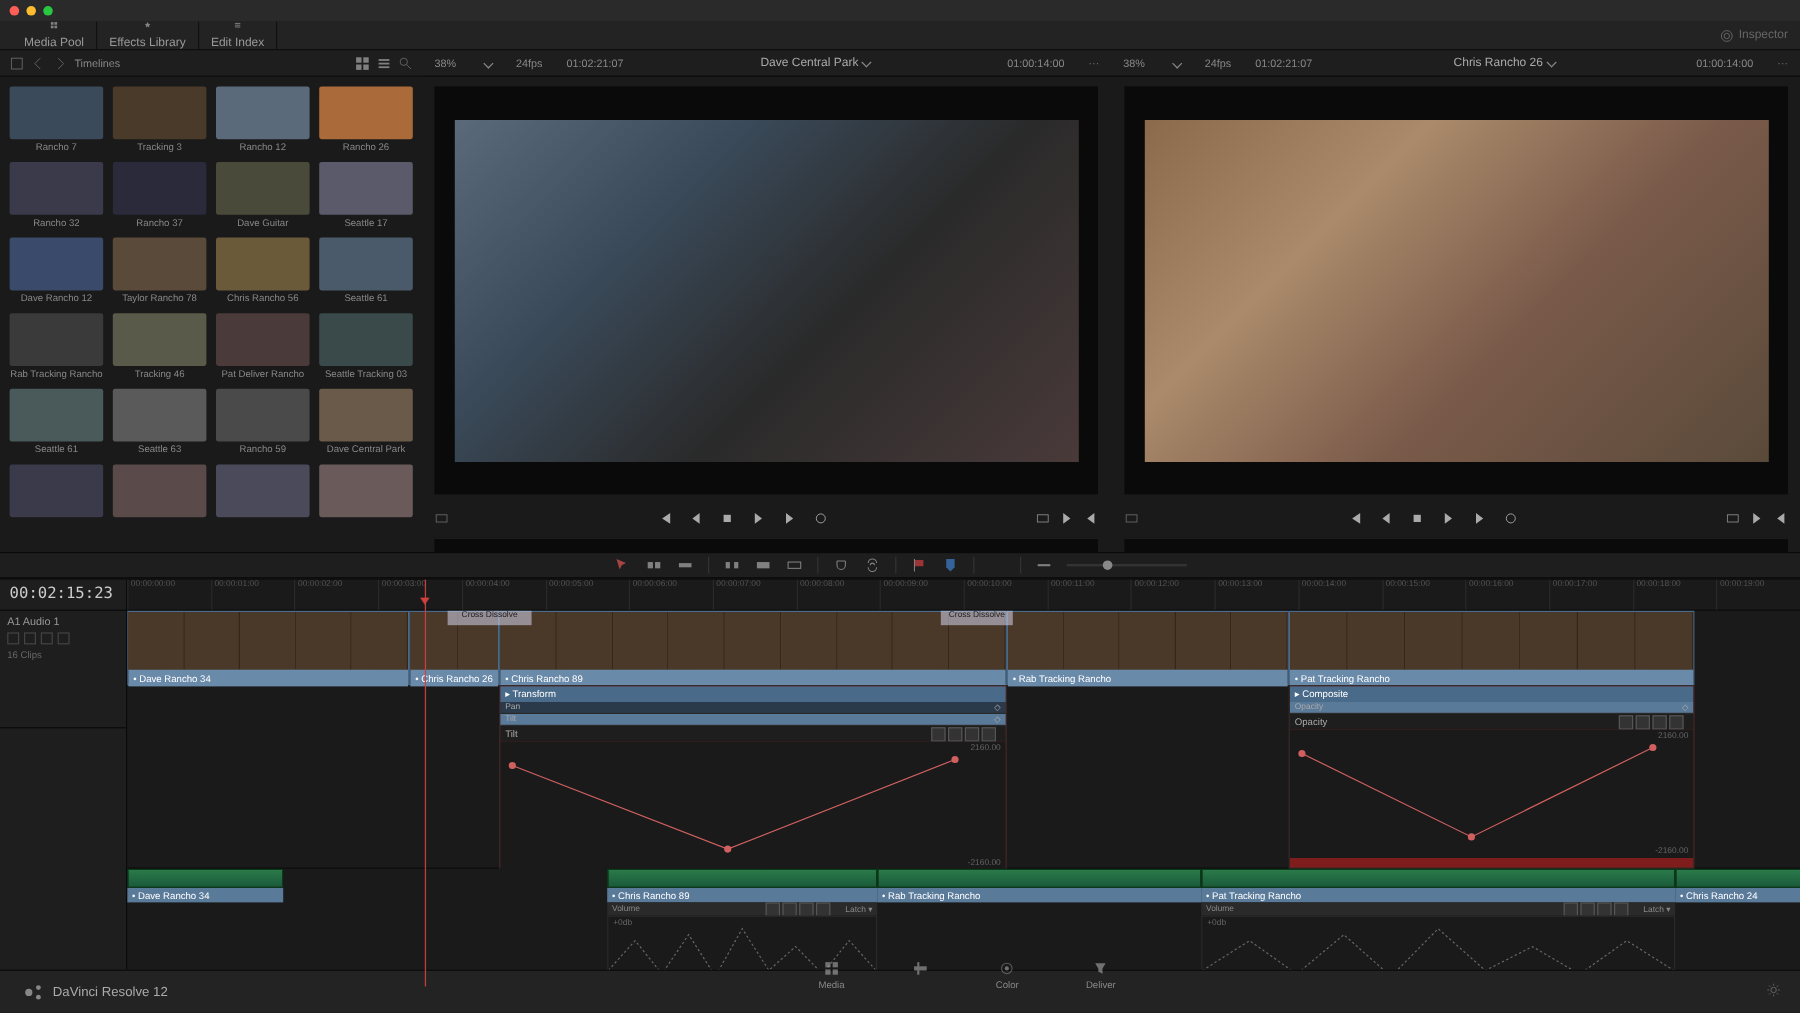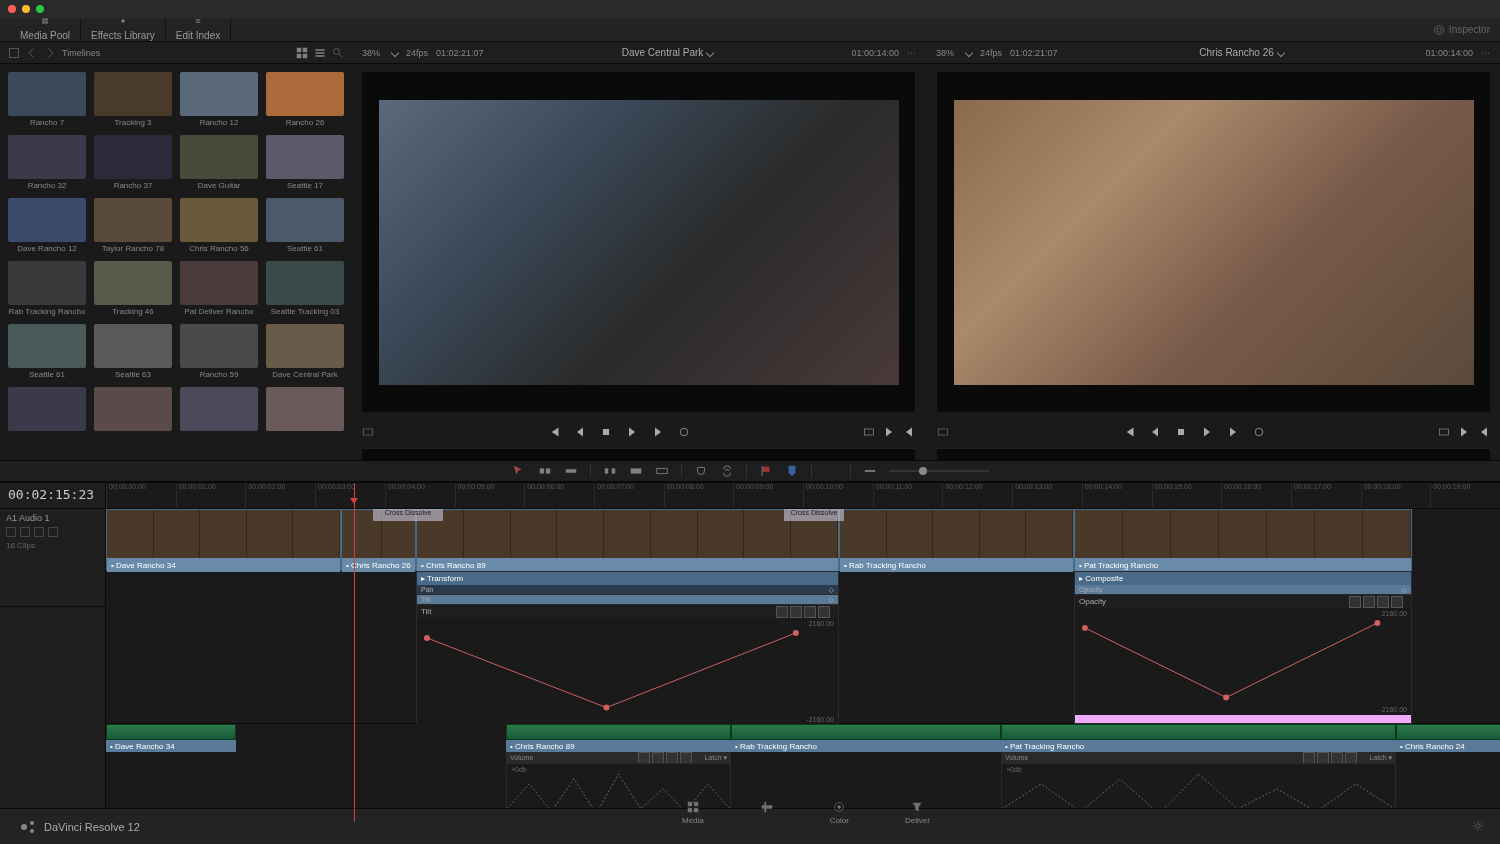--- a/index.html
+++ b/index.html
@@ -11,21 +11,21 @@
 .tb-section { display: flex; align-items: center; gap: 6px; padding: 0 10px; border-right: 1px solid #111; height: 100%; flex-direction: column; }
 .tb-section:last-child { border-right: none; }
 .tb-label { color: #999; font-size: 10px; }
 .tb-icon { width: 12px; height: 12px; opacity: 0.7; }
 .project-title { flex: 1; text-align: center; color: #ccc; font-size: 11px; }
 .inspector-btn { margin-left: auto; color: #666; font-size: 10px; display: flex; align-items: center; gap: 4px; }
 
 .sub-toolbar { height: 22px; background: #1e1e1e; display: flex; align-items: center; border-bottom: 1px solid #0a0a0a; }
 .sub-left { width: 352px; display: flex; align-items: center; padding: 0 8px; gap: 6px; }
 .sub-viewer { flex: 1; display: flex; }
-.viewer-info { flex: 1; display: flex; align-items: center; padding: 0 10px; gap: 8px; font-size: 9px; color: #888; }
+.viewer-info { flex: 1; display: flex; align-items: center; padding: 0 10px; gap: 20px; font-size: 9px; color: #888; }
 .viewer-title { flex: 1; text-align: center; color: #aaa; font-size: 10px; }
 .tc-right { margin-left: auto; }
 
 .main { display: flex; height: 396px; }
 .media-pool { width: 352px; background: #1a1a1a; padding: 8px; overflow: hidden; }
 .clip-grid { display: grid; grid-template-columns: repeat(4, 1fr); gap: 8px; }
 .clip-item { display: flex; flex-direction: column; align-items: center; gap: 2px; cursor: pointer; }
 .clip-thumb { width: 78px; height: 44px; border-radius: 2px; background: #333; }
 .clip-label { font-size: 8px; color: #888; text-align: center; }
 
@@ -55,21 +55,21 @@
 .ruler { height: 26px; background: #1a1a1a; border-bottom: 1px solid #0a0a0a; position: relative; display: flex; }
 .ruler-tick { flex: 1; font-size: 7px; color: #555; padding-left: 2px; border-left: 1px solid #2a2a2a; }
 .playhead { position: absolute; top: 0; bottom: 0; width: 1px; background: #d04040; left: 248px; z-index: 10; }
 .playhead::before { content: ''; position: absolute; top: 15px; left: -4px; width: 0; height: 0; border-left: 4px solid transparent; border-right: 4px solid transparent; border-top: 6px solid #d04040; }
 
 .video-track { height: 215px; background: #1a1a1a; border-bottom: 1px solid #0a0a0a; position: relative; }
 .vclip { position: absolute; top: 0; height: 62px; border: 1px solid #4a6a8a; }
 .vclip-thumbs { height: 48px; background: linear-gradient(90deg, #5a4030, #6a5040, #5a4030); display: flex; overflow: hidden; }
 .vthumb { flex: 1; min-width: 40px; background: #4a3828; border-right: 1px solid rgba(0,0,0,0.3); }
 .vclip-bar { height: 14px; background: #6a8aaa; color: #fff; font-size: 8px; padding: 1px 4px; display: flex; align-items: center; }
-.keyframe-area { position: absolute; top: 62px; height: 153px; background: #f0abfc; border: 1px solid #2a2a2a; }
+.keyframe-area { position: absolute; top: 62px; height: 153px; background: #7f1d1d; border: 1px solid #2a2a2a; }
 .kf-header { height: 13px; background: #4a6a8a; color: #fff; font-size: 8px; padding: 0 4px; display: flex; align-items: center; }
 .kf-row { height: 10px; border-bottom: 1px solid #2a2a2a; background: #2a3a4a; font-size: 7px; color: #aaa; padding: 0 4px; display: flex; align-items: center; }
 .kf-row.sel { background: #5a7a9a; }
 .kf-graph { height: 107px; position: relative; background: #1a1a1a; }
 .kf-curve { position: absolute; inset: 0; }
 .kf-btns { display: flex; gap: 2px; margin-left: auto; padding-right: 4px; }
 .kf-btn { width: 12px; height: 12px; background: #333; border: 1px solid #555; }
 
 .audio-track { height: 98px; background: #1a1a1a; position: relative; }
 .aclip { position: absolute; top: 0; height: 96px; }

